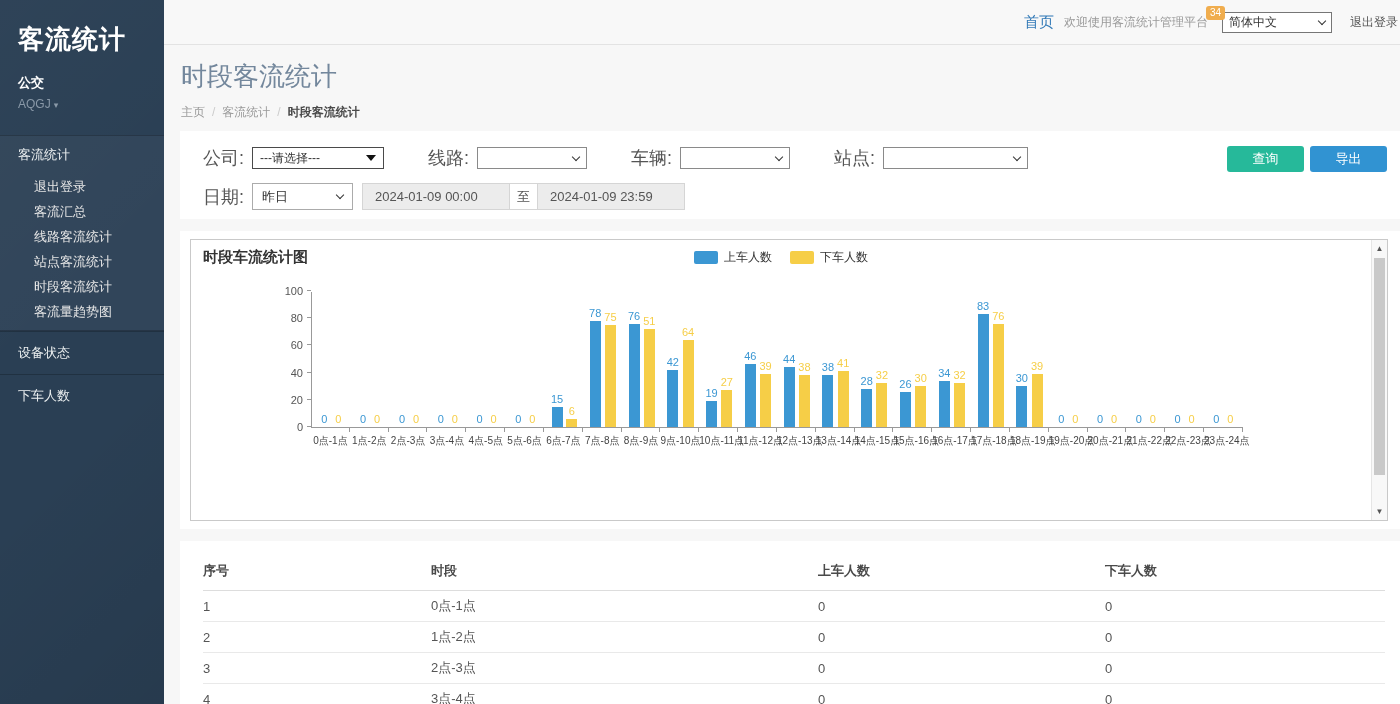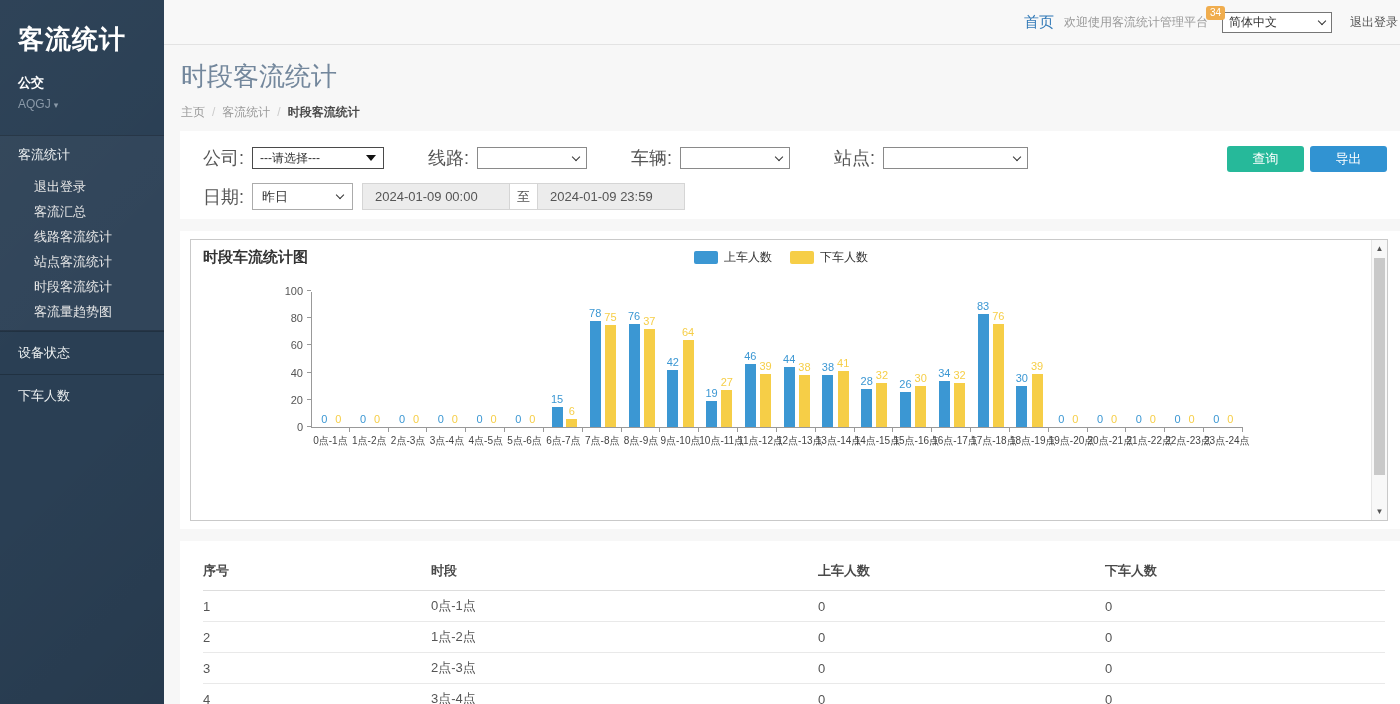--- a/index.html
+++ b/index.html
@@ -285,21 +285,21 @@
               <div class="bar-value" style="color: rgb(246, 206, 71);">75</div>
               <div class="bar" style="height: 102px; background: rgb(246, 206, 71);"></div>
             </div>
           </div>
           <div class="bar-group">
             <div class="bar-col">
               <div class="bar-value" style="color: rgb(59, 151, 211);">76</div>
               <div class="bar" style="height: 103.36px; background: rgb(59, 151, 211);"></div>
             </div>
             <div class="bar-col">
-              <div class="bar-value" style="color: rgb(246, 206, 71);">37</div>
+              <div class="bar-value" style="color: rgb(246, 206, 71);">51</div>
               <div class="bar" style="height: 97.92px; background: rgb(246, 206, 71);"></div>
             </div>
           </div>
           <div class="bar-group">
             <div class="bar-col">
               <div class="bar-value" style="color: rgb(59, 151, 211);">42</div>
               <div class="bar" style="height: 57.12px; background: rgb(59, 151, 211);"></div>
             </div>
             <div class="bar-col">
               <div class="bar-value" style="color: rgb(246, 206, 71);">64</div>

